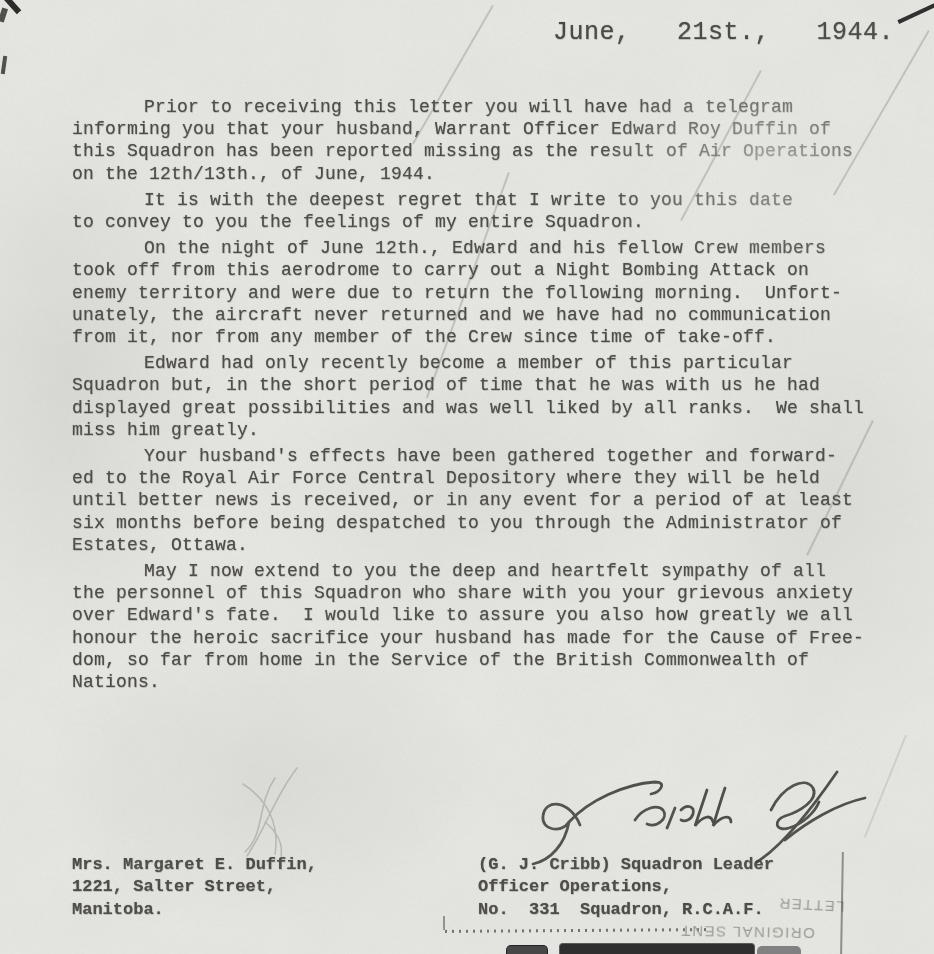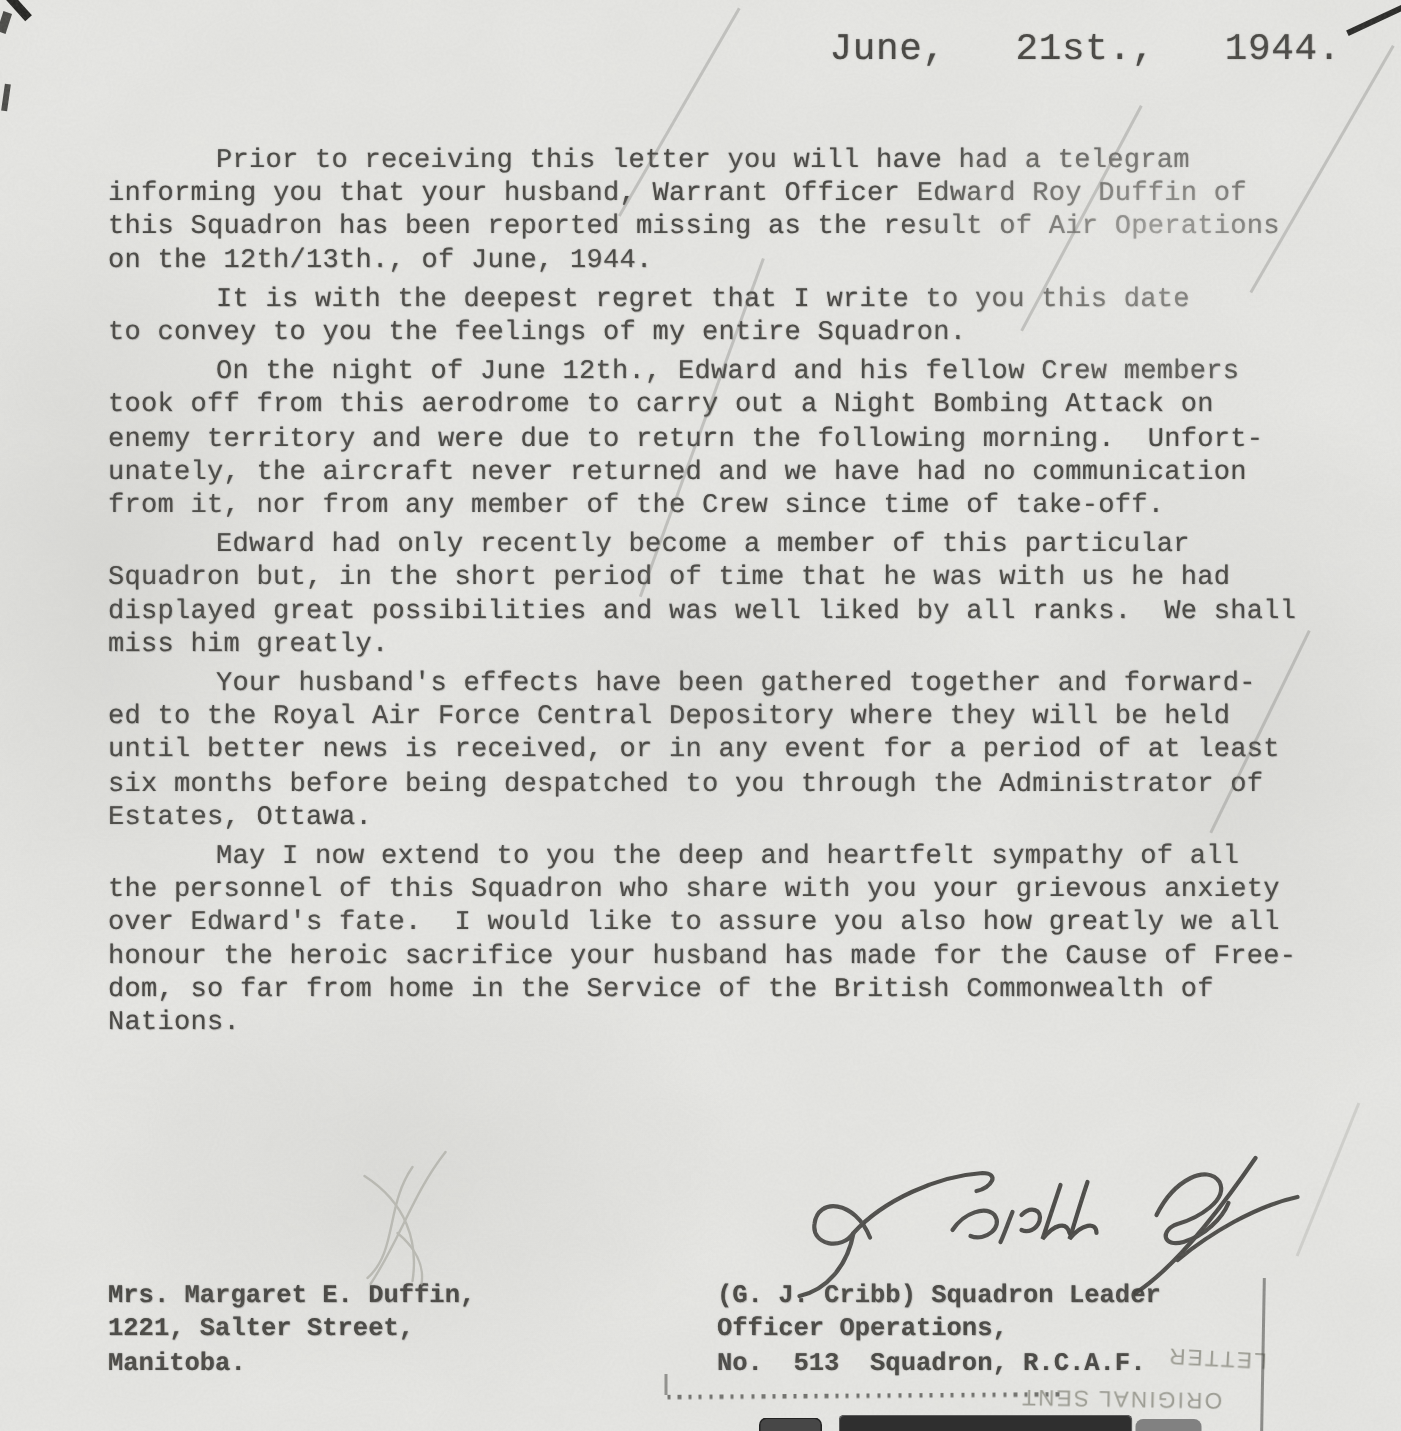--- a/index.html
+++ b/index.html
@@ -132,21 +132,21 @@
 
   <div class="addr-block type">
     <div class="footer-line">Mrs. Margaret E. Duffin,</div>
     <div class="footer-line">1221, Salter Street,</div>
     <div class="footer-line">Manitoba.</div>
   </div>
 
   <div class="sig-block type">
     <div class="footer-line">(G. J. Cribb) Squadron Leader</div>
     <div class="footer-line">Officer Operations,</div>
-    <div class="footer-line">No.  513  Squadron, R.C.A.F.</div>
+    <div class="footer-line">No.  331  Squadron, R.C.A.F.</div>
   </div>
 
   <div class="dotted-tick"></div>
   <div class="dotted-line"></div>
 
   <div class="stamp stamp-letter">LETTER</div>
   <div class="stamp stamp-original">ORIGINAL SENT</div>
   <div class="vline-right"></div>
 
   <div class="wash"></div>

